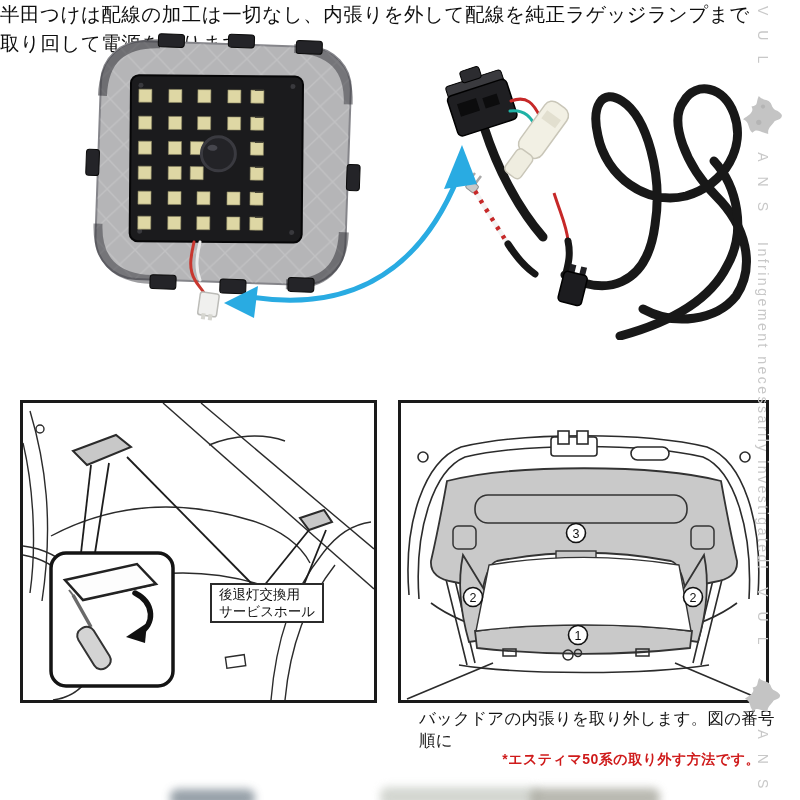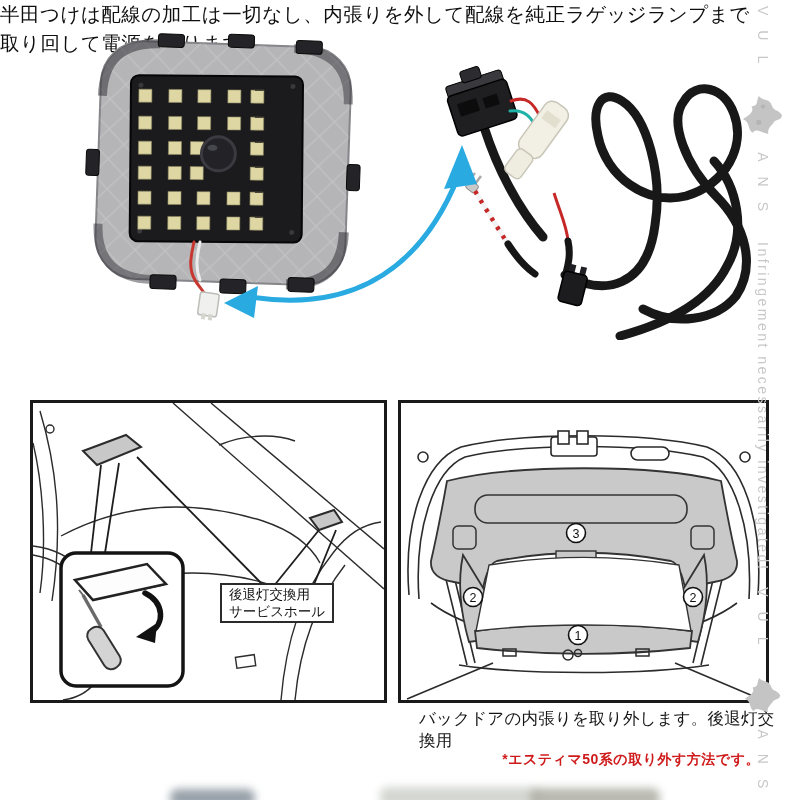--- a/index.html
+++ b/index.html
@@ -3,21 +3,21 @@
 <meta charset="utf-8">
 <style>
   html,body{margin:0;padding:0;background:#fff;}
   #page{position:relative;width:800px;height:800px;background:#ffffff;overflow:hidden;
         font-family:"Liberation Sans","DejaVu Sans",sans-serif;color:#111;}
   .abs{position:absolute;}
   
   #intro{left:38px;top:330px;font-size:19.5px;line-height:29px;color:#0e0e0e;letter-spacing:.5px;}
   
   .fig{position:absolute;top:400px;height:297px;border:3px solid #1a1a1a;background:#fff;}
-  #fig-left{left:30px;width:351px;text-align:right;}
+  #fig-left{left:20px;width:351px;text-align:right;}
   #fig-right{left:398px;width:365px;}
   .caption{position:absolute;top:707px;font-size:16.5px;line-height:22px;color:#141414;letter-spacing:.2px;}
   #cap-left{left:31px;width:360px;}
   #cap-right{left:419px;width:360px;}
   #note{position:absolute;top:751px;right:40px;font-size:14px;letter-spacing:.5px;font-weight:700;}
   
   #watermark{position:absolute;top:6px;left:784px;width:800px;height:42px;
      transform-origin:0 0;transform:rotate(90deg);display:flex;align-items:center;gap:16px;
      color:#c8c8c8;font-size:14px;white-space:nowrap;}
   .wm-brand{letter-spacing:15px;}
@@ -266,21 +266,21 @@
         <text x="72" y="198.5">2</text>
         <circle cx="292" cy="194" r="9.5" fill="#fff" stroke="#111" stroke-width="1.6"></circle>
         <text x="292" y="198.5">2</text>
         <circle cx="177" cy="232" r="9.5" fill="#fff" stroke="#111" stroke-width="1.6"></circle>
         <text x="177" y="236.5">1</text>
       </g>
     </svg>
   </div>
 
   <div class="caption" id="cap-right">
-    <div>バックドアの内張りを取り外します。後退灯交換用</div>
+    <div>バックドアの内張りを取り外します。図の番号順に</div>
   </div>
 
   <div id="note" style="color:#cf1b1b">*エスティマ50系の取り外す方法です。</div>
 
   <div id="watermark">
     <span class="wm-brand">VUL</span>
     <svg class="wm-logo" width="42" height="42" viewBox="0 0 40 40">
       <path d="M20,2 C14,6 17,10 10,12 C4,14 7,20 2,24 C8,27 11,24 12,31 C17,28 20,33 24,39 C27,32 33,35 37,30 C32,26 37,22 38,15 C32,16 30,11 26,9 C24,5 24,2 20,2 Z" fill="#c4c4c4"></path>
       <circle cx="12" cy="20" r="2" fill="#b4b4b4"></circle>
         <circle cx="27" cy="24" r="2.5" fill="#b4b4b4"></circle>

